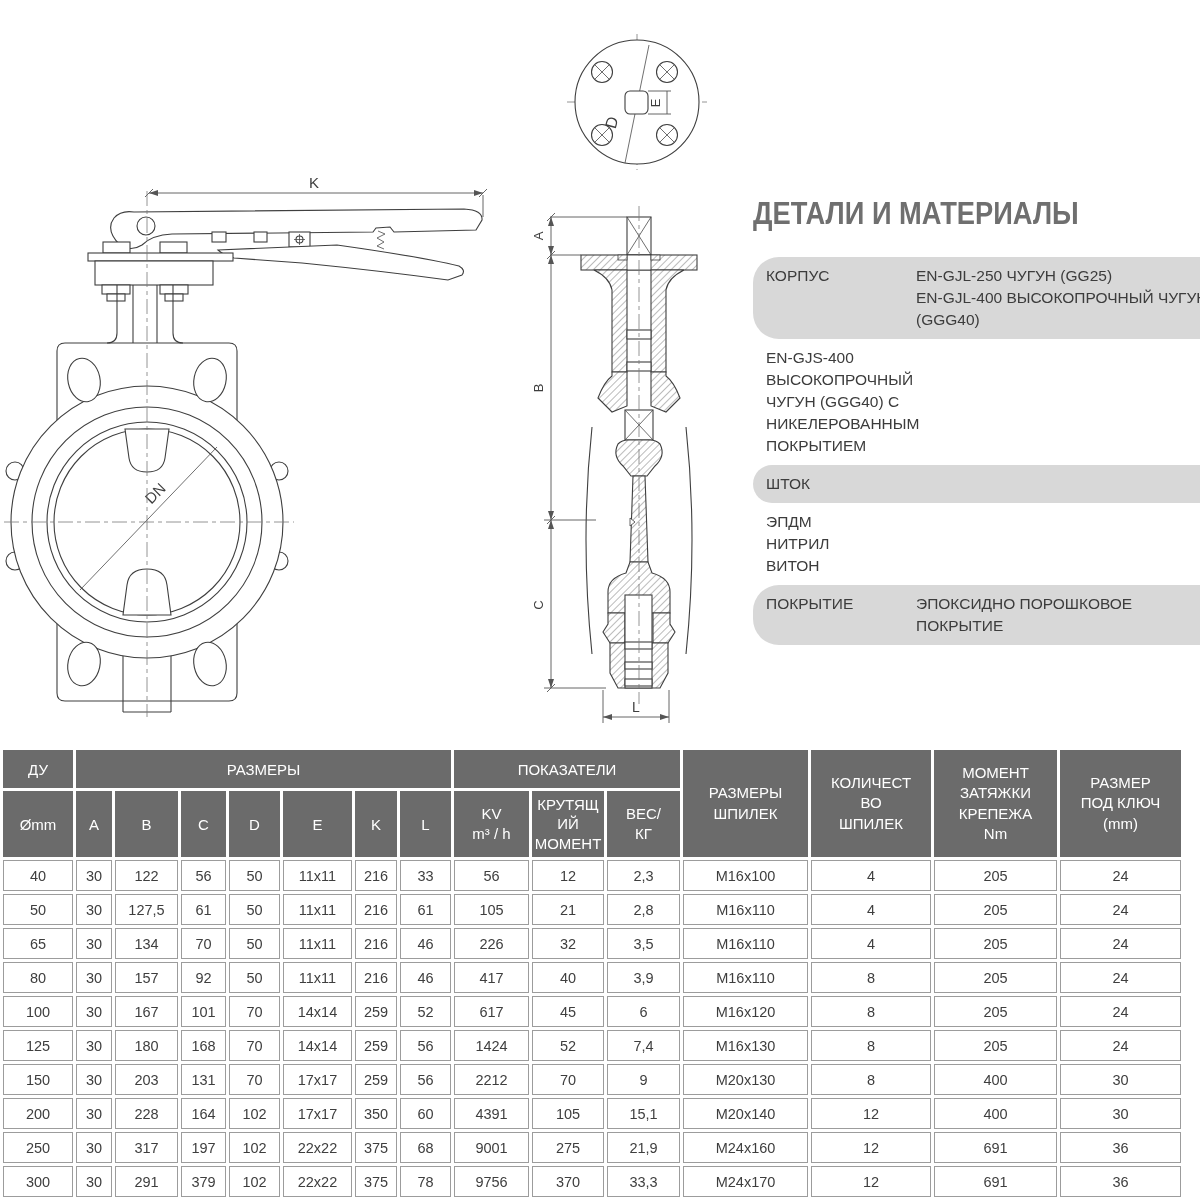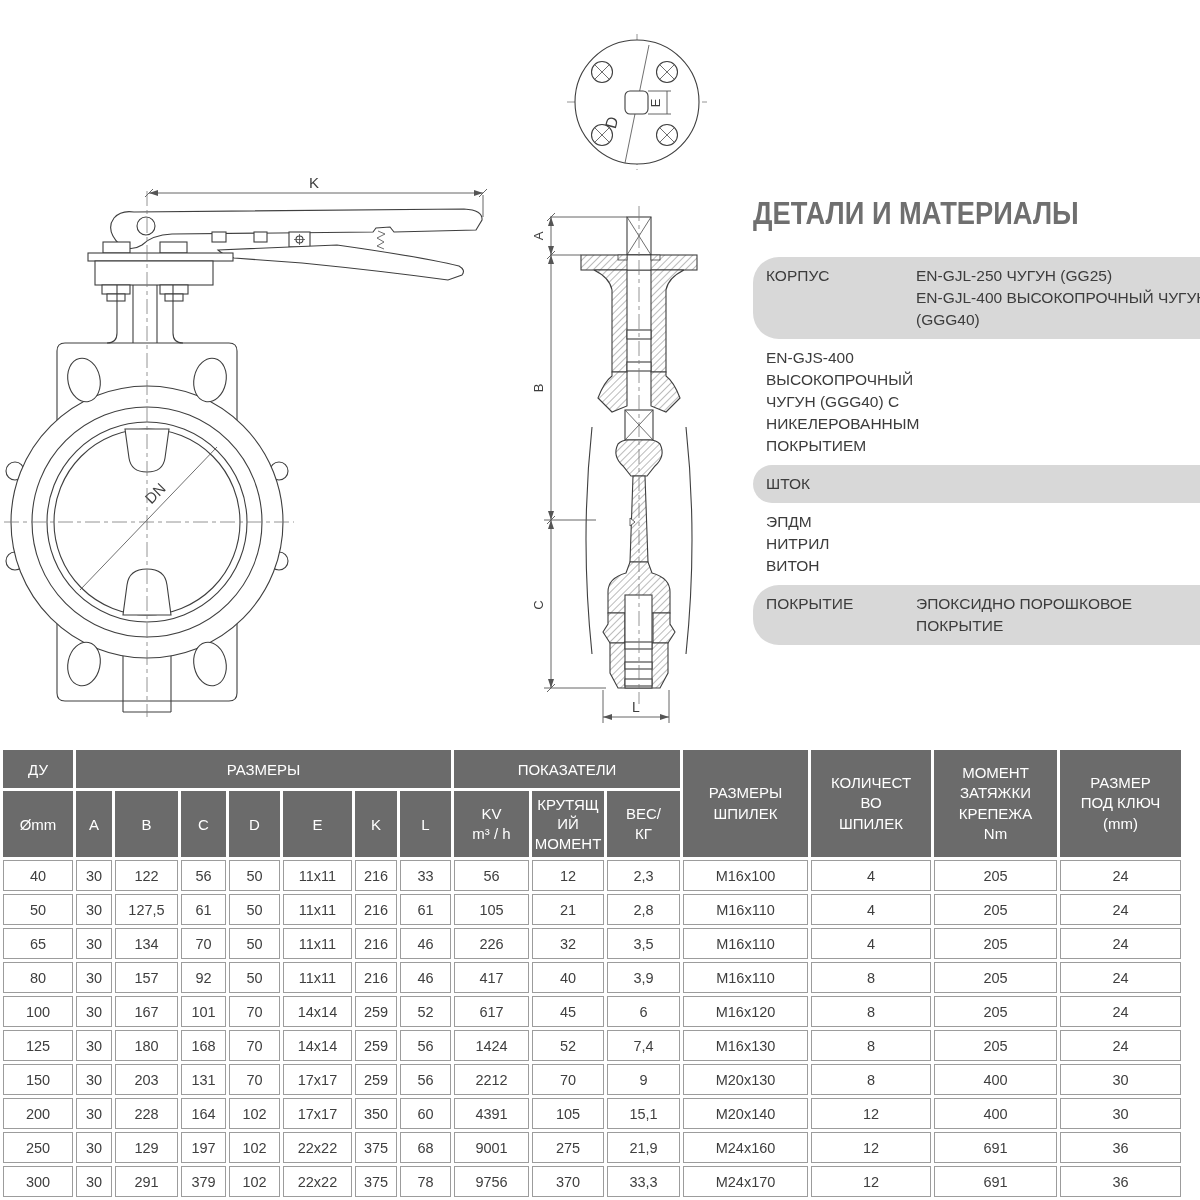--- a/index.html
+++ b/index.html
@@ -484,21 +484,21 @@
     <td>15,1</td>
     <td>M20x140</td>
     <td>12</td>
     <td>400</td>
     <td>30</td>
   </tr>
 
   <tr>
     <td>250</td>
     <td>30</td>
-    <td>129</td>
+    <td>317</td>
     <td>197</td>
     <td>102</td>
     <td>22x22</td>
     <td>375</td>
     <td>68</td>
     <td>9001</td>
     <td>275</td>
     <td>21,9</td>
     <td>M24x160</td>
     <td>12</td>

